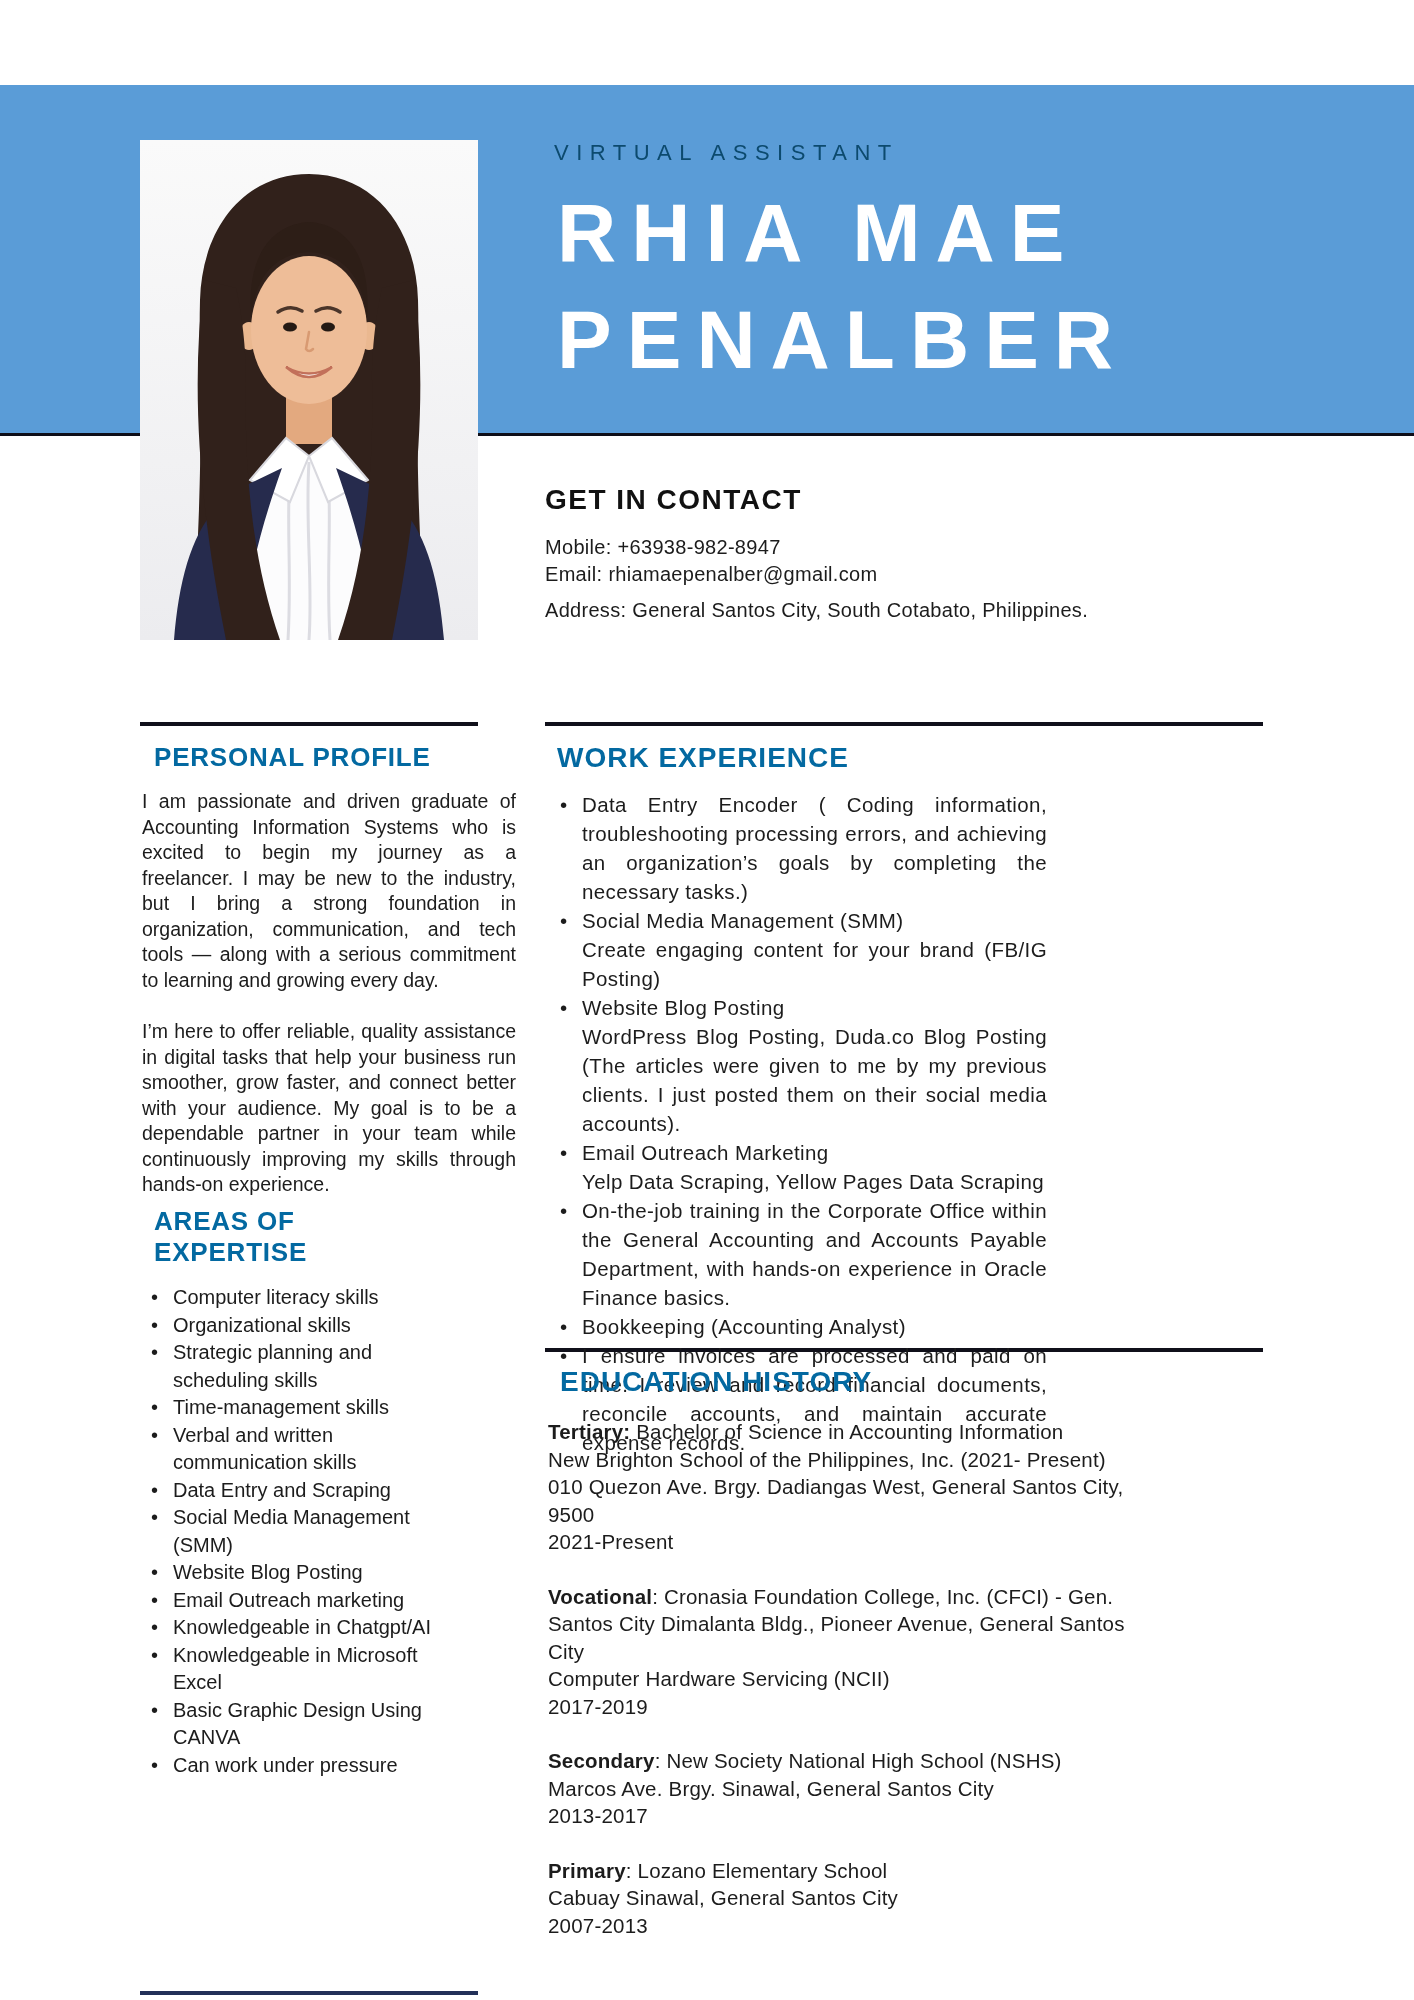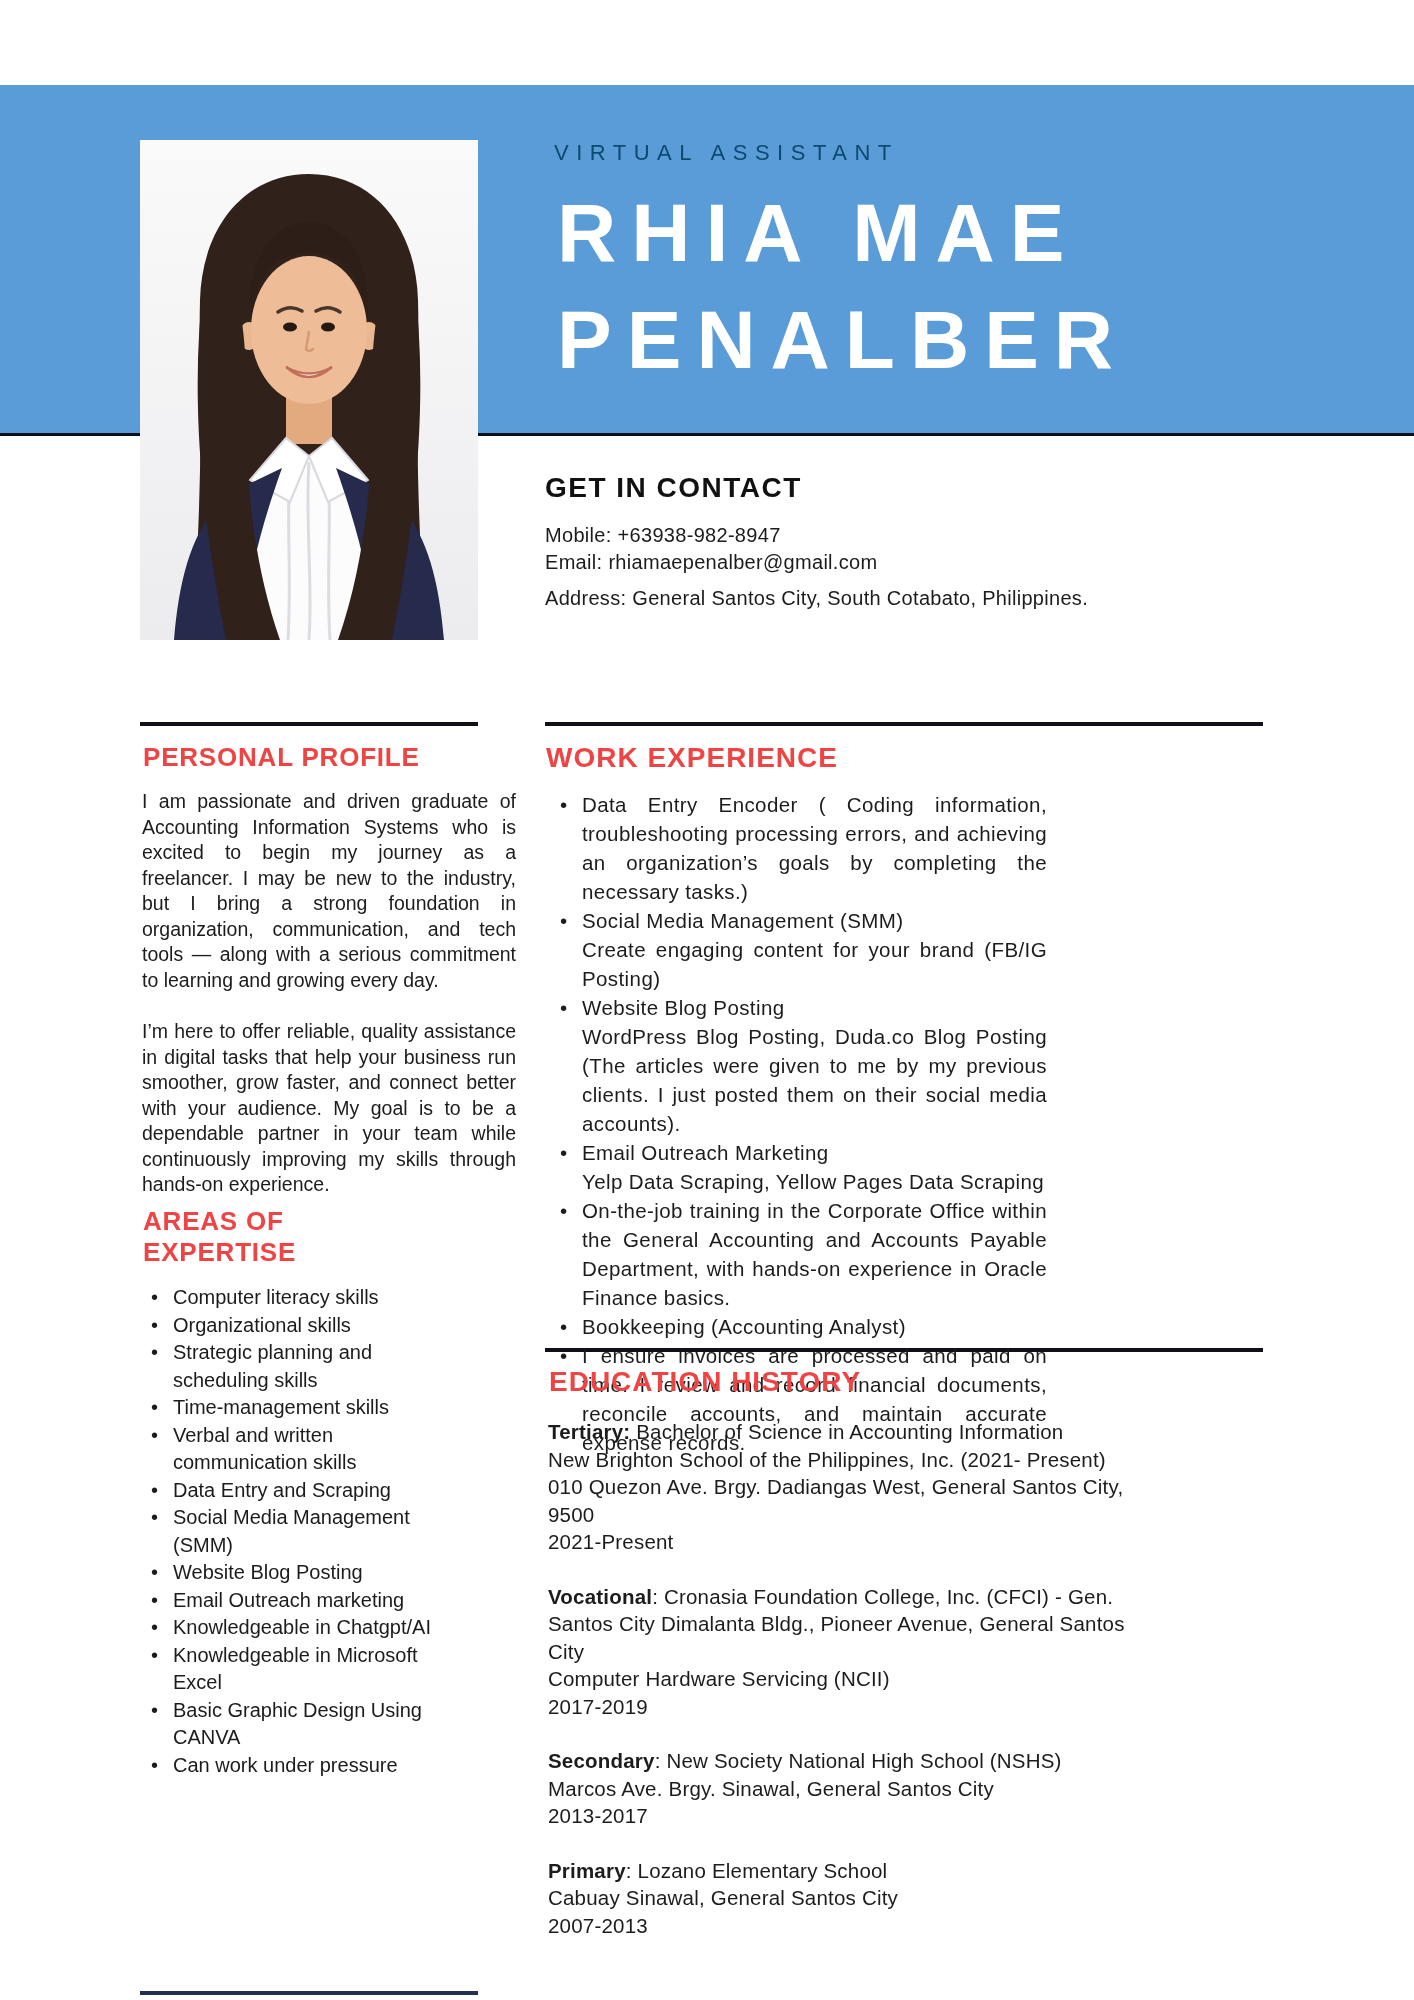--- a/index.html
+++ b/index.html
@@ -12,28 +12,28 @@
   .role{position:absolute;left:554px;top:140px;font-size:22px;letter-spacing:7.5px;
         color:#0c4a6e;font-weight:400;}
   .name{position:absolute;left:549px;top:172px;margin:8px;width:740px;font-size:82px;
         font-weight:700;letter-spacing:15px;line-height:1.3;color:#ffffff;}
 
   
   .photo{position:absolute;left:140px;top:140px;width:338px;height:500px;background:#f6f6f7;}
   .photo svg{display:block;width:100%;height:100%;}
 
   
-  .contact{position:absolute;left:545px;top:472px;width:640px;}
+  .contact{position:absolute;left:545px;top:484px;width:640px;}
   .contact h2{margin:0 0 18px;font-size:28px;font-weight:700;letter-spacing:1.5px;color:#111;}
   .c-row{font-size:20px;line-height:27px;letter-spacing:.3px;}
   .c-row .c-label{margin-right:6px;}
   .c-row.address{margin-top:9px;}
 
   
-  .section-h{margin:0 1px 16px;font-size:26px;font-weight:700;letter-spacing:.8px;color:#ef4444;}
+  .section-h{margin:0 12px 16px;font-size:26px;font-weight:700;letter-spacing:.8px;color:#0369a1;}
   .rule{position:absolute;height:4px;background:#10101a;}
   .rule-left{left:140px;top:722px;width:338px;}
   .rule-right-1{left:545px;top:722px;width:718px;}
   .rule-right-2{left:545px;top:1348px;width:718px;}
 
   
   .profile{position:absolute;left:142px;top:742px;width:374px;}
   .profile p{margin:0 0 26px;font-size:19.5px;line-height:25.5px;text-align:justify;}
 
   

